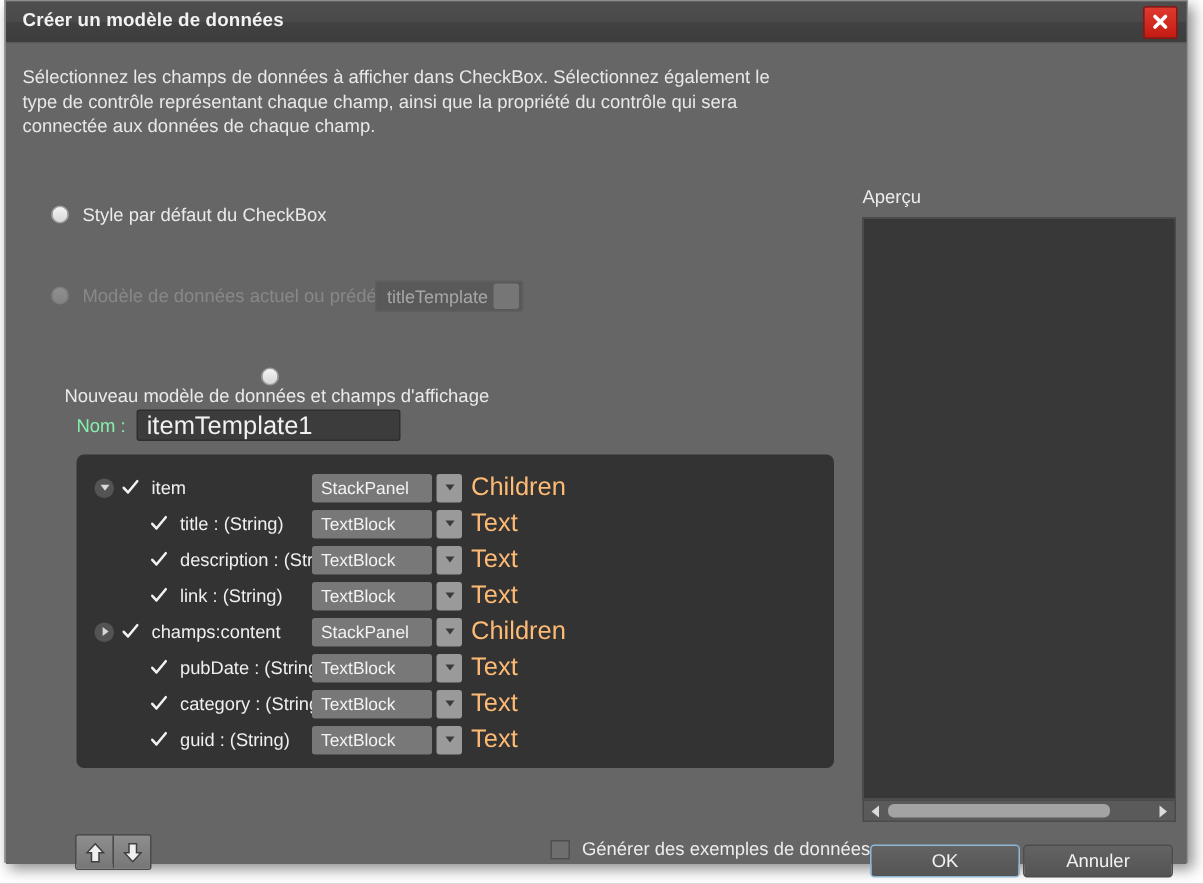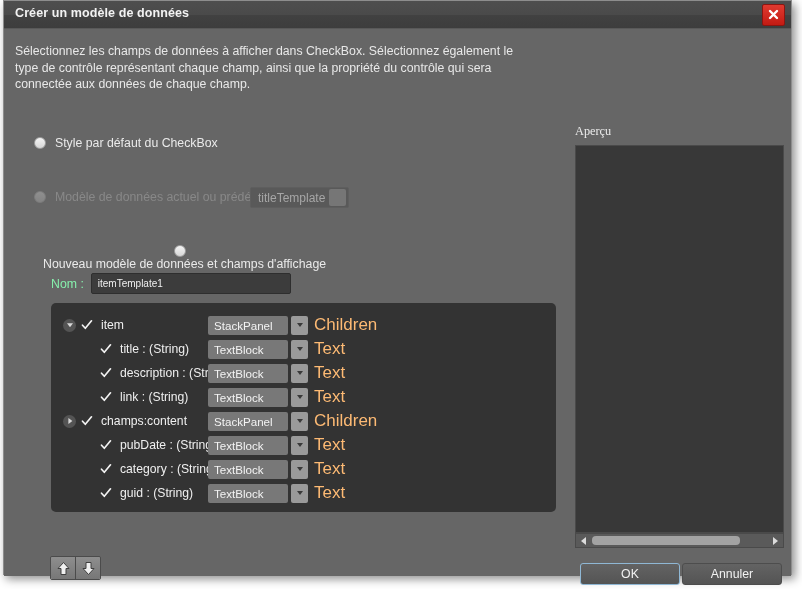--- a/index.html
+++ b/index.html
@@ -146,28 +146,28 @@
     top: 244px;
     display: flex;
     align-items: center;
   }
   #nom-label {
     font-size: 12.3px;
     color: #86efac;
     margin-right: 7px;
   }
   #nom-input {
-    width: 200px;
+    width: 176px;
     height: 21px;
     background: #3c3c3c;
     border: 1px solid #2e2e2e;
     border-radius: 2px;
     box-sizing: border-box;
     color: #f0f0f0;
-    font-size: 10px;
+    font-size: 17px;
     font-family: "Liberation Sans", sans-serif;
     padding: 0 0 0 6px;
     outline: none;
   }
 
   
   #tree-panel {
     position: absolute;
     left: 47px;
     top: 274px;
@@ -310,21 +310,20 @@
     white-space: nowrap;
   }
 
   
   #preview-label {
     position: absolute;
     left: 571px;
     top: 95px;
     font-size: 12.3px;
     color: #ececec;
-    font-family: Liberation Serif, serif;
   }
   #preview-box {
     position: absolute;
     left: 571px;
     top: 116px;
     width: 209px;
     height: 388px;
     background: #383838;
     border: 1px solid #4a4a4a;
     box-sizing: border-box;
@@ -582,20 +581,24 @@
           <path d="M6.5 1.5 L12 7.5 L9 7.5 L9 13.5 L4 13.5 L4 7.5 L1 7.5 Z" fill="#f0f0f0" stroke="#3f3f3f" stroke-width="1"></path>
         </svg>
       </div>
       <div class="move-btn">
         <svg width="13" height="15" viewBox="0 0 13 15" aria-hidden="true">
           <path d="M6.5 13.5 L12 7.5 L9 7.5 L9 1.5 L4 1.5 L4 7.5 L1 7.5 Z" fill="#f0f0f0" stroke="#3f3f3f" stroke-width="1"></path>
         </svg>
       </div>
     </div>
 
+    <div id="gen-row">
+      <span id="gen-box"></span>
+      <span id="gen-label">Générer des exemples de données</span>
+    </div>
 
     <div id="preview-label">Aperçu</div>
     <div id="preview-box"></div>
     <div id="preview-scroll">
       <span class="sb-arrow">
           <span class="tri-l"></span>
         </span>
       <span id="sb-thumb"></span>
       <span class="sb-arrow" style="margin-left:auto">
           <span class="tri-r"></span>

